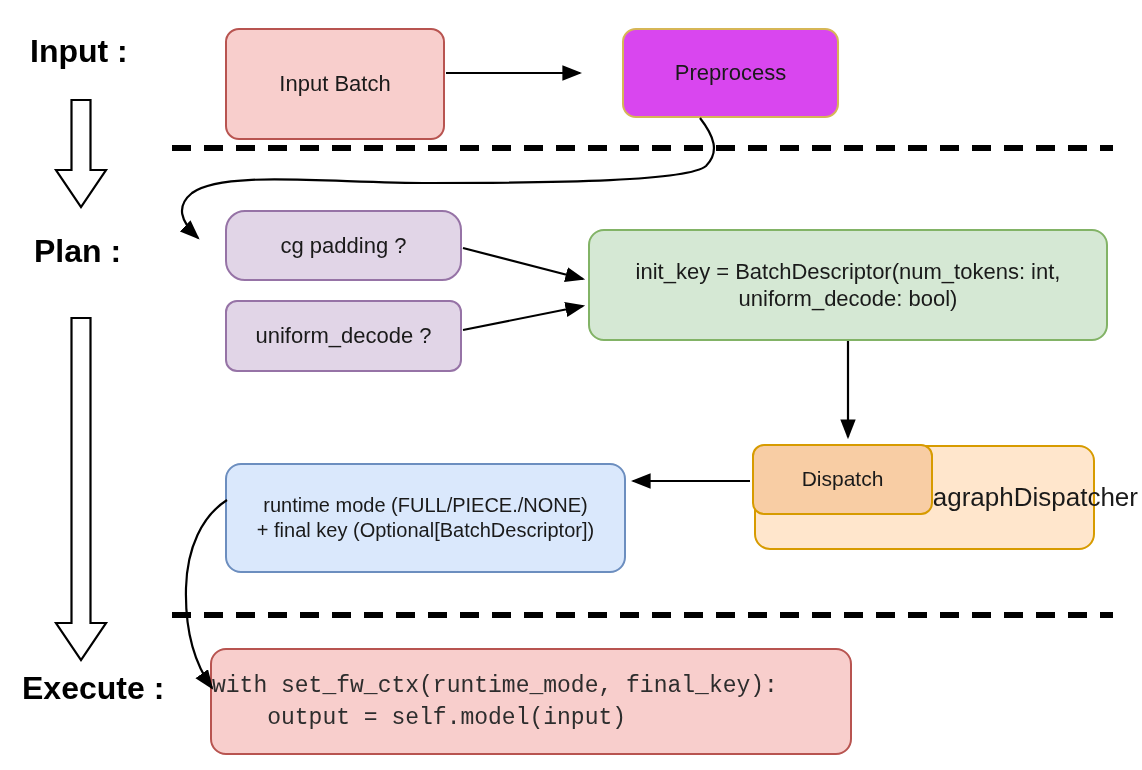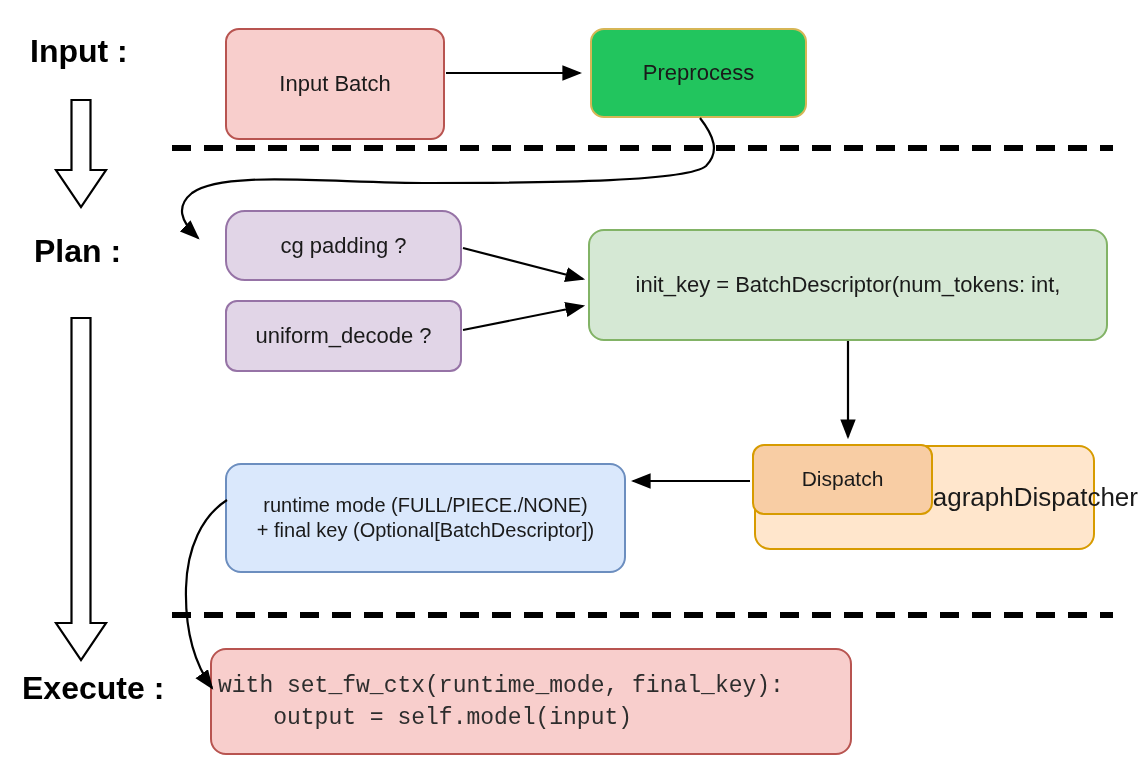--- a/index.html
+++ b/index.html
@@ -9,37 +9,37 @@
   }
   .stage-label{
     position:absolute;font-weight:bold;font-size:32px;color:#000;white-space:nowrap;
   }
   .node{
     position:absolute;display:flex;flex-direction:column;align-items:center;justify-content:center;
     border:2px solid;border-radius:14px;box-sizing:border-box;text-align:center;line-height:1.25;
     z-index:2;
   }
   .node.red    {background:#f8cecc;border-color:#b85450;}
-  .node.yellow {background:#22c55e;border-color:#d6b656;}
+  .node.yellow {background:#d946ef;border-color:#d6b656;margin-left:32px;}
   .node.purple {background:#e1d5e7;border-color:#9673a6;}
   .node.green  {background:#d5e8d4;border-color:#82b366;}
   .node.blue   {background:#dae8fc;border-color:#6c8ebf;margin-top:20px;}
   .node.orange-light{background:#ffe6cc;border-color:#d79b00;}
   .node.orange-dark {background:#f8cda4;border-color:#d79b00;}
   #node-input-batch   {left:225px;top:28px;width:220px;height:112px;font-size:22px;}
   #node-preprocess    {left:590px;top:28px;width:217px;height:90px;font-size:22px;}
   #node-cg-padding    {left:225px;top:210px;width:237px;height:71px;font-size:22px;border-radius:20px;}
   #node-uniform-decode{left:225px;top:300px;width:237px;height:72px;font-size:22px;border-radius:12px;}
   #node-init-key      {left:588px;top:229px;width:520px;height:112px;font-size:22px;border-radius:16px;}
   #node-cudagraph     {left:754px;top:445px;width:341px;height:105px;font-size:26px;border-radius:16px;z-index:2;}
   #node-cudagraph .side-text{position:absolute;left:180px;right:6px;top:0;bottom:0;display:flex;flex-direction:row;align-items:center;justify-content:center;line-height:33px;}
   #node-dispatch      {left:752px;top:444px;width:181px;height:71px;font-size:21px;border-radius:12px;z-index:3;}
   #node-runtime       {left:225px;top:443px;width:401px;height:110px;font-size:20px;border-radius:16px;}
   #node-execute-code  {left:210px;top:648px;width:642px;height:107px;border-radius:16px;
-                       align-items:flex-start;padding-left:6px;
+                       align-items:flex-start;padding-left:0;
                        font-family:"Liberation Mono","DejaVu Sans Mono",monospace;
                        font-size:23px;line-height:32px;color:#2d2d2d;}
   #node-execute-code .code-line{white-space:pre;text-align:left;}
   #connector-layer{position:absolute;left:0;top:0;z-index:4;pointer-events:none;}
 </style>
 </head>
 <body>
 
 <div id="canvas">
 
@@ -58,20 +58,21 @@
   <div class="node purple" id="node-cg-padding">
     <span>cg padding ?</span>
   </div>
 
   <div class="node purple" id="node-uniform-decode">
     <span>uniform_decode ?</span>
   </div>
 
   <div class="node green" id="node-init-key">
     <span>init_key = BatchDescriptor(num_tokens: int,</span>
+    <span>uniform_decode: bool)</span>
   </div>
 
   <div class="node orange-light" id="node-cudagraph">
     <span class="side-text">
       <span>Cudagraph</span>
       <span>Dispatcher</span>
     </span>
   </div>
 
   <div class="node orange-dark" id="node-dispatch">

